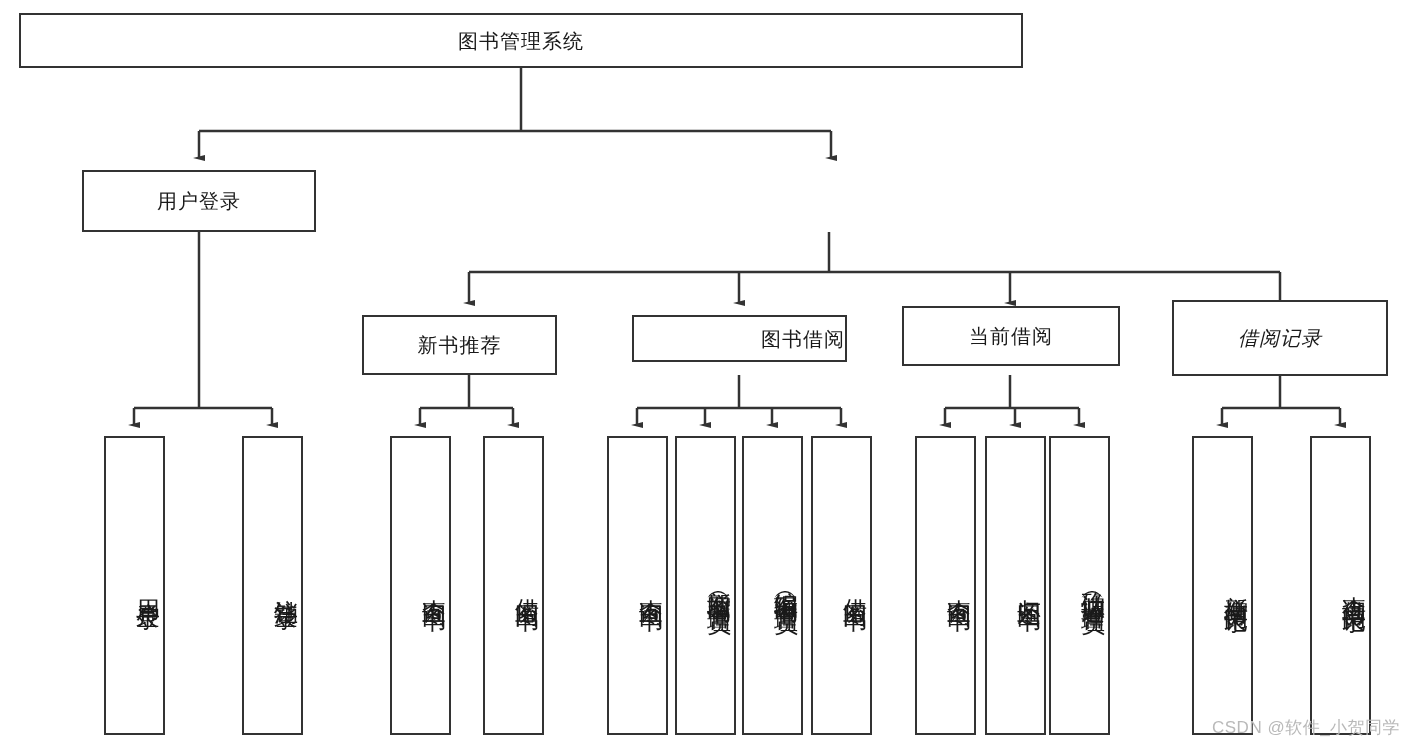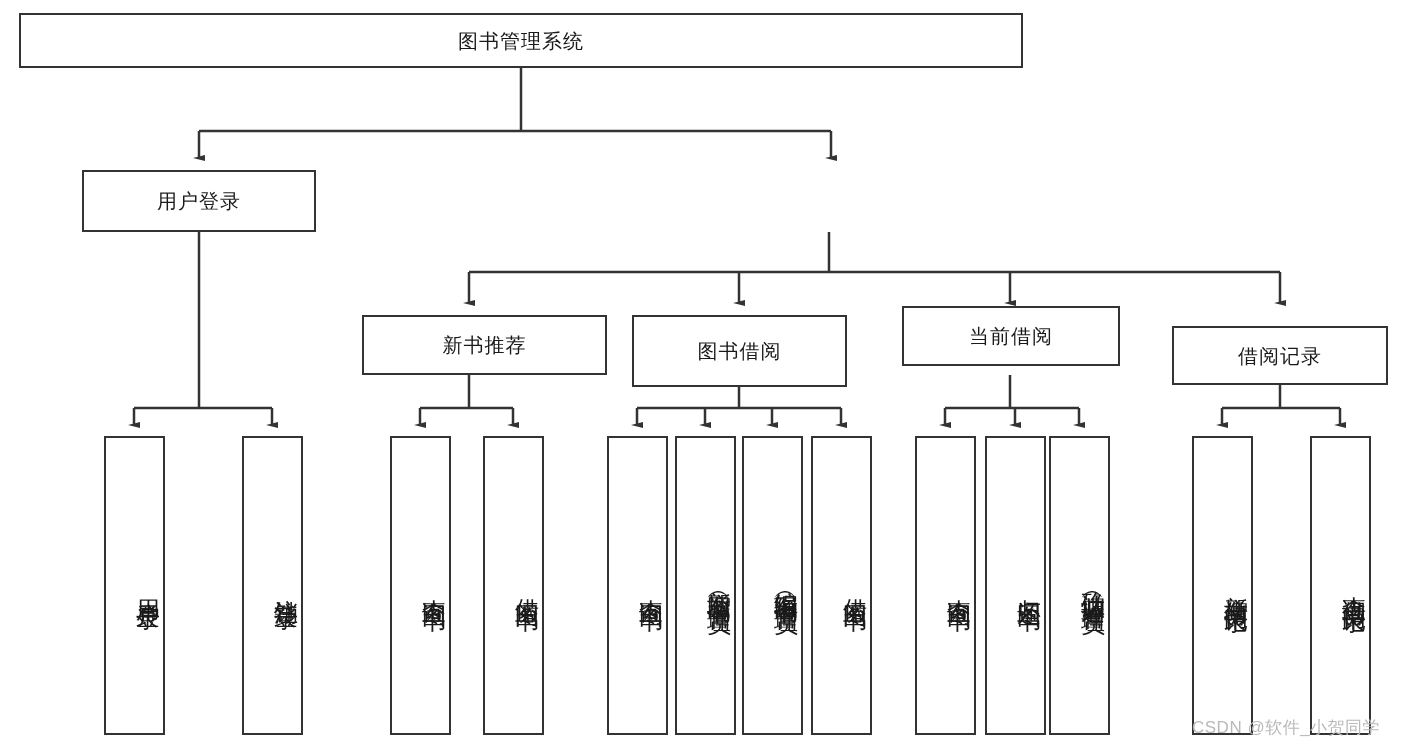--- a/index.html
+++ b/index.html
@@ -120,30 +120,30 @@
   </svg>
 
   <div class="node horiz" style="left:19px; top:13px; width:1004px; height:55px;">
     <span class="label">图书管理系统</span>
   </div>
 
   <div class="node horiz" style="left:82px; top:170px; width:234px; height:62px;">
     <span class="label">用户登录</span>
   </div>
 
-  <div class="node horiz" style="left:362px; top:315px; width:245px; height:60px;align-items:center;">
+  <div class="node horiz" style="left:362px; top:315px; width:195px; height:60px;align-items:center;">
     <span class="label">新书推荐</span>
   </div>
-  <div class="node horiz" style="left:632px; top:315px; width:215px; height:72px;">
+  <div class="node horiz" style="left:632px; top:315px; width:215px; height:47px;justify-content:flex-end;">
     <span class="label">图书借阅</span>
   </div>
   <div class="node horiz" style="left:902px; top:306px; width:218px; height:60px;">
     <span class="label">当前借阅</span>
   </div>
-  <div class="node horiz" style="left:1172px; top:326px; width:216px; height:59px;">
+  <div class="node horiz" style="left:1172px; top:300px; width:216px; height:76px;font-style:italic;">
     <span class="label">借阅记录</span>
   </div>
 
   <div class="node vert" style="left:104px; top:436px; width:61px; height:299px;">
     <span class="label">用户登录</span>
   </div>
   <div class="node vert" style="left:242px; top:436px; width:61px; height:299px;">
     <span class="label">注销登录</span>
   </div>
 
@@ -177,15 +177,15 @@
     <span class="label">确认归还（管理员）</span>
   </div>
 
   <div class="node vert" style="left:1192px; top:436px; width:61px; height:299px;">
     <span class="label">新增借阅记录</span>
   </div>
   <div class="node vert" style="left:1310px; top:436px; width:61px; height:299px;">
     <span class="label">查询借阅记录</span>
   </div>
 
-  <div class="watermark" style="left:1192px; top:716px;">CSDN @软件_小贺同学</div>
+  <div class="watermark" style="left:1192px; top:716px;padding-left:20px;">CSDN @软件_小贺同学</div>
 
 </div>
 
 </body></html>

